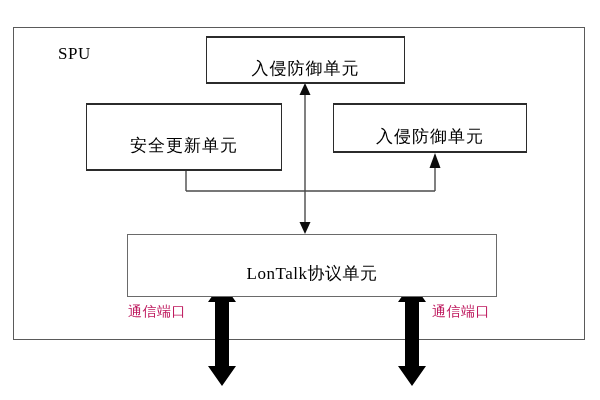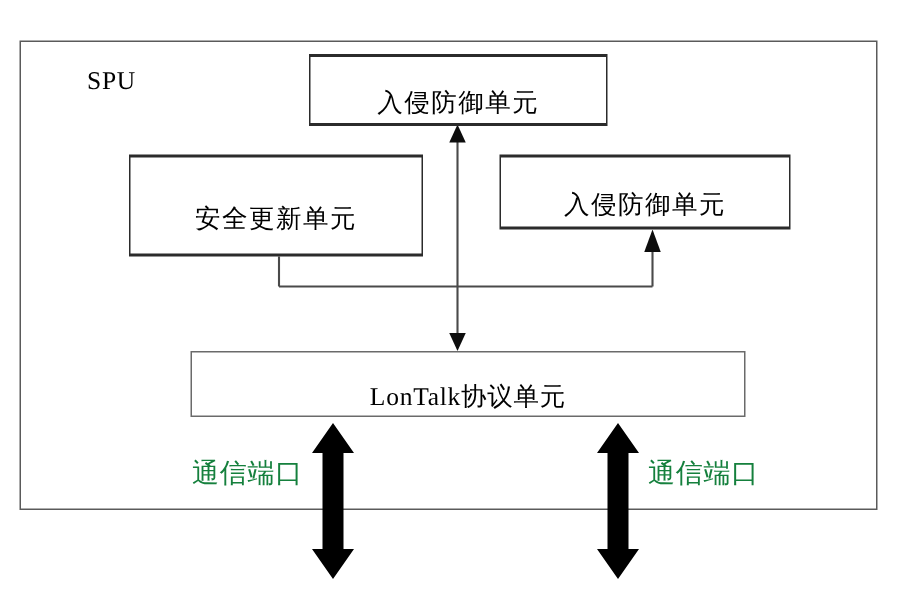--- a/index.html
+++ b/index.html
@@ -75,43 +75,43 @@
     left: 333px;
     top: 103px;
     width: 194px;
     height: 50px;
     border-width: 2px 1px 2px 1px;
   }
   #box-lontalk {
     left: 127px;
     top: 234px;
     width: 370px;
-    height: 44px;
+    height: 63px;
     border: 1px solid #6a6a6a;
   }
   #box-lontalk .unit-label {
     font-family: "Liberation Serif", "DejaVu Serif", serif;
     font-size: 17px;
     letter-spacing: 0.5px;
   }
   
   #connectors {
     position: absolute;
     left: 0;
     top: 0;
     width: 600px;
     height: 400px;
     pointer-events: none;
   }
   
   .port-label {
     position: absolute;
     font-family: "Liberation Serif", "DejaVu Serif", serif;
-    font-size: 18px;
-    color: #15803d;
+    font-size: 14px;
+    color: #be185d;
     letter-spacing: 0.5px;
     white-space: nowrap;
   }
   #port-label-left {
     left: 128px;
     top: 303px;
   }
   #port-label-right {
     left: 432px;
     top: 303px;

